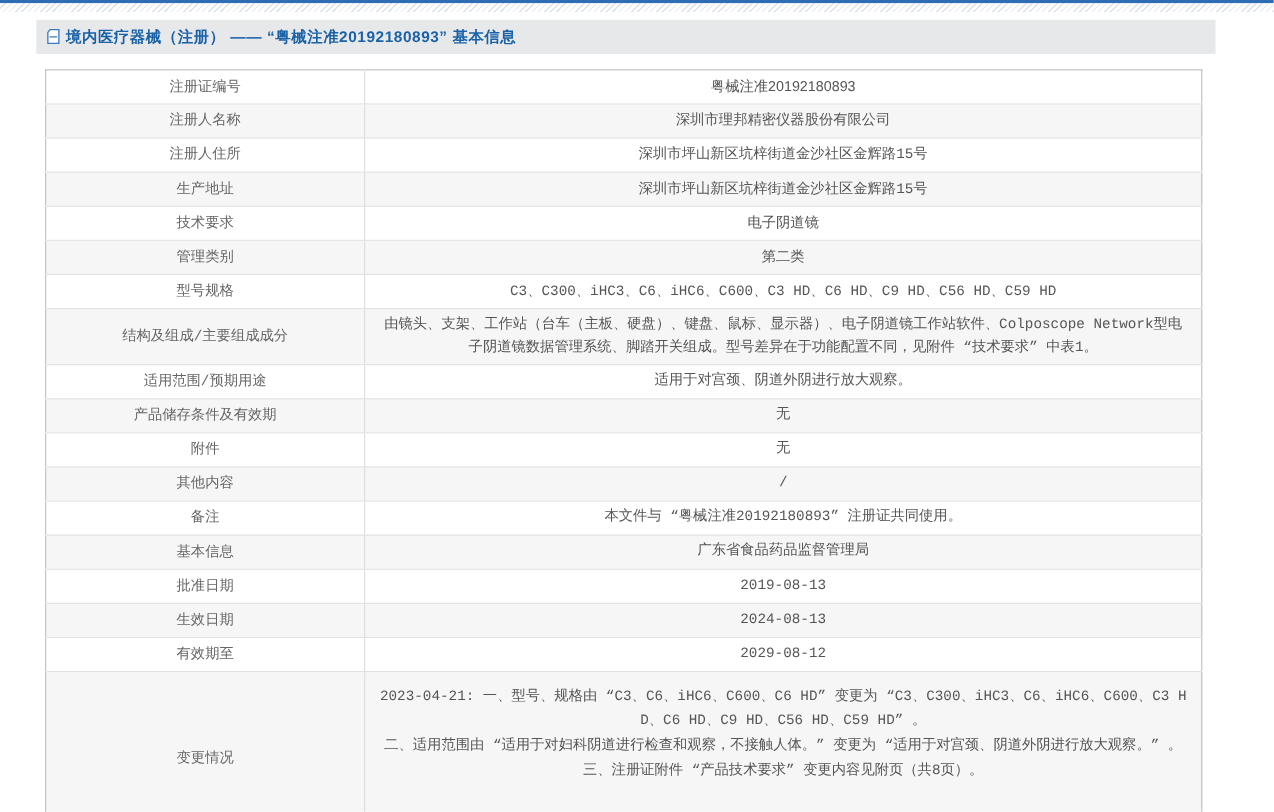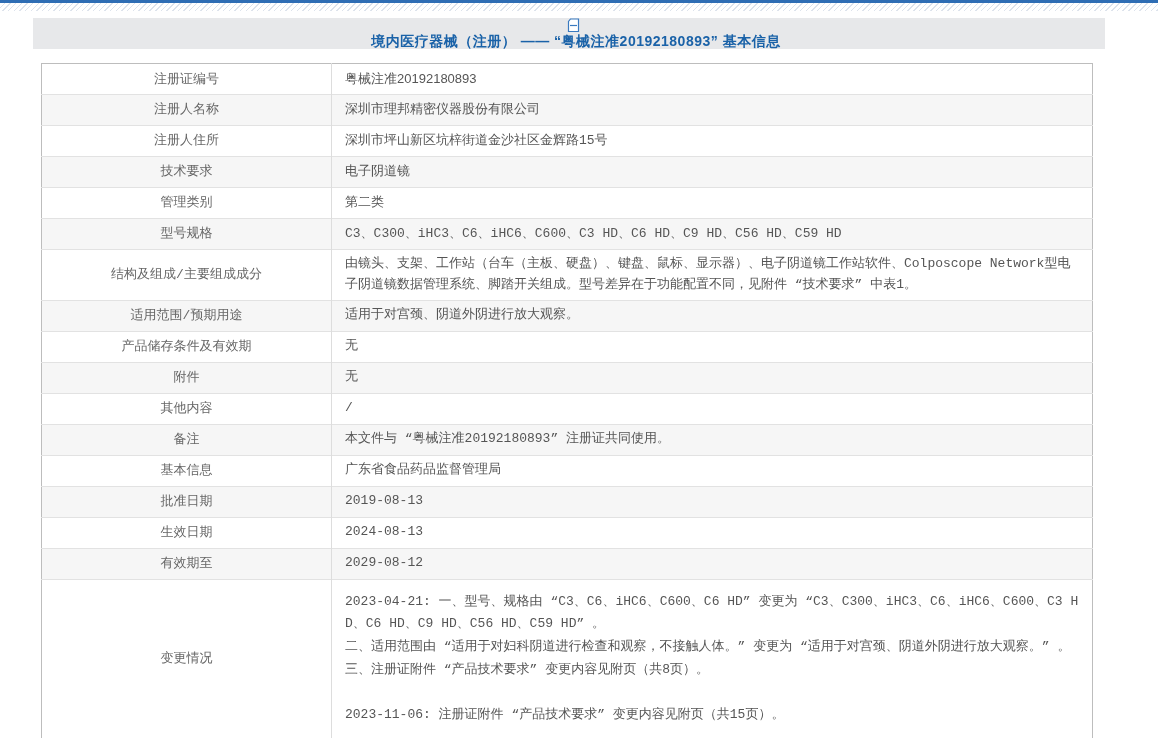--- a/index.html
+++ b/index.html
@@ -3,32 +3,32 @@
 <meta charset="utf-8">
 <style>
   * { margin:0; padding:0; box-sizing:border-box; }
   html,body { width:1158px; height:738px; overflow:hidden; background:#fff;
     font-family:"Liberation Sans","DejaVu Sans",sans-serif; }
   .top-line { height:3px; background:#2e6db4; }
   .stripe-band { height:8px;
     background:repeating-linear-gradient(135deg,#ffffff 0px,#ffffff 3px,#dde3ec 3px,#dde3ec 4px); }
   .content { margin-left:33px; }
   .header-bar { margin-top:7px; width:1072px; height:31px; background:#e7e8ea;
-    display:flex; align-items:center; padding-left:9px;flex-direction:column; }
+    display:flex; align-items:center; padding-left:9px; }
   .doc-icon { display:inline-flex; align-items:center; }
   .header-title { color:#1a62a8; font-size:14px; font-weight:bold; margin-left:5px; letter-spacing:0.5px; }
   .info-table { margin-top:14px; margin-left:8px; width:1052px; border-collapse:collapse;
     table-layout:fixed; font-size:13px; border:1px solid #bdbdbd; }
   .info-table tr { background:#ffffff; }
   .info-table tr:nth-child(even) { background:#f6f6f6; }
   .info-table tr + tr th, .info-table tr + tr td { border-top:1px solid #e2e2e2;font-family:Liberation Mono, monospace; }
   .info-table th { width:290px; text-align:center; font-weight:normal; color:#666;
     padding:4px 13px; height:31px; vertical-align:middle; border-right:1px solid #dddddd;
     line-height:1.55; }
-  .info-table td { text-align:left; color:#555; padding:4px 13px; height:31px;
+  .info-table td { text-align:center; color:#555; padding:4px 13px; height:31px;
     vertical-align:middle; line-height:1.6; white-space:pre-line; word-break:break-all; }
   .info-table tr.tall td { padding:11px 13px; line-height:1.75; vertical-align:middle; }
 </style>
 </head>
 <body>
 
 <div class="top-line"></div>
 <div class="stripe-band"></div>
 
 <div class="content">
@@ -47,20 +47,24 @@
         <tr>
           <th>注册证编号</th>
           <td>粤械注准20192180893</td>
         </tr>
         <tr>
           <th>注册人名称</th>
           <td>深圳市理邦精密仪器股份有限公司</td>
         </tr>
         <tr>
           <th>注册人住所</th>
+          <td>深圳市坪山新区坑梓街道金沙社区金辉路15号</td>
+        </tr>
+        <tr>
+          <th>生产地址</th>
           <td>深圳市坪山新区坑梓街道金沙社区金辉路15号</td>
         </tr>
         <tr>
           <th>技术要求</th>
           <td>电子阴道镜</td>
         </tr>
         <tr>
           <th>管理类别</th>
           <td>第二类</td>
         </tr>

